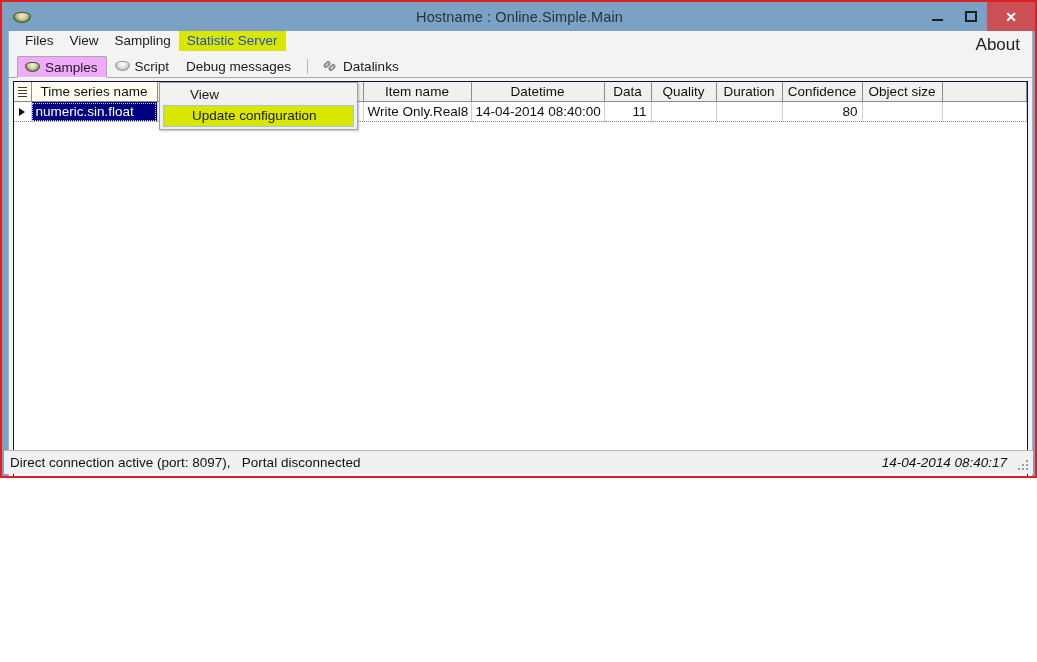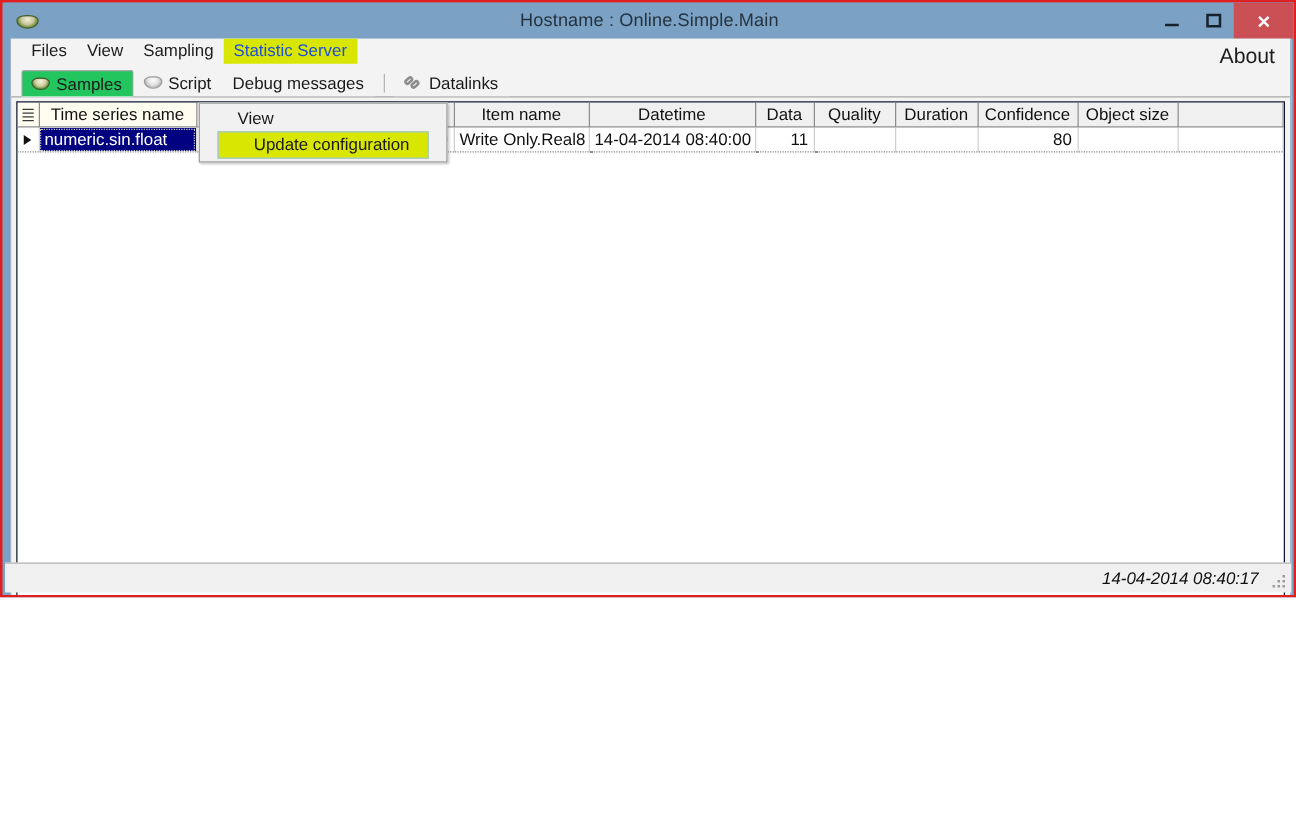--- a/index.html
+++ b/index.html
@@ -162,21 +162,21 @@
     height: 22px;
     padding: 0 8px 0 7px;
     font-size: 13.5px;
     color: #1a1a1a;
     background: #f3f3f3;
     border: 1px solid transparent;
     box-sizing: border-box;
     white-space: nowrap;
   }
   .tab.active {
-    background: #22c55e;
+    background: #f0abfc;
     border: 1px solid #a8a8a8;
     border-bottom: 1px solid #ffffff;
     margin-bottom: -1px;
     border-radius: 2px 2px 0 0;
   }
   .tabicon {
     width: 15px;
     height: 12px;
     position: relative;
     flex: 0 0 auto;
@@ -330,21 +330,21 @@
     font-size: 13.5px;
     color: #1a1a1a;
     padding-left: 30px;
     box-sizing: border-box;
     white-space: nowrap;
   }
   .dropdown .ditem.sel {
     background: #d9e700;
     border: 1px solid #9fc5e0;
     box-sizing: border-box;
-    margin: 0 14px;
+    margin: 0 3px;
     padding-left: 28px;
     height: 22px;
     line-height: 20px;
   }
 
   
   .statusbar {
     position: absolute;
     left: 2px;
     right: 2px;
@@ -502,20 +502,21 @@
     </div>
 
     <div class="dropdown">
       <div class="ditem">View</div>
       <div class="ditem sel">Update configuration</div>
     </div>
 
   </div>
 
   <div class="statusbar">
+    <div class="status-left">Direct connection active (port: 8097),   Portal disconnected</div>
     <div class="status-right">14-04-2014 08:40:17</div>
     <div class="grip">
       <span style="right:0px;bottom:0px;"></span>
       <span style="right:4px;bottom:0px;"></span>
       <span style="right:8px;bottom:0px;"></span>
       <span style="right:0px;bottom:4px;"></span>
       <span style="right:4px;bottom:4px;"></span>
       <span style="right:0px;bottom:8px;"></span>
     </div>
   </div>

